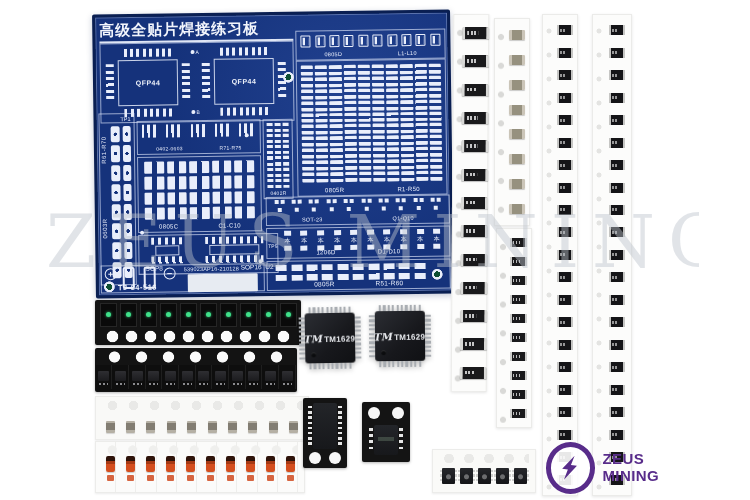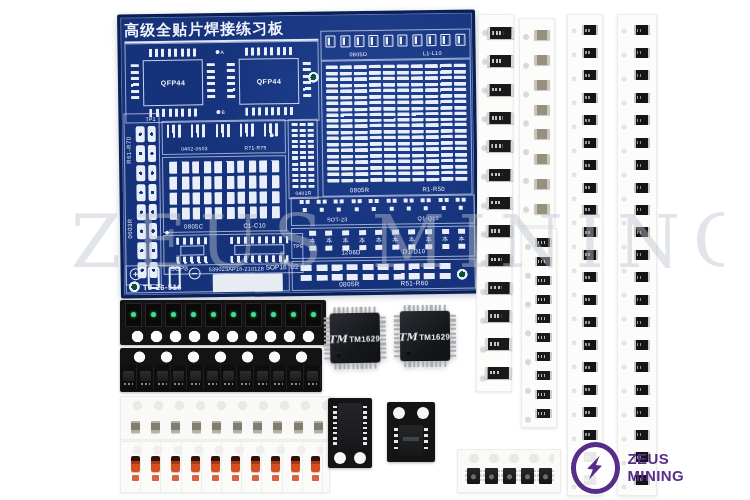--- a/index.html
+++ b/index.html
@@ -1,17 +1,17 @@
 <!DOCTYPE html>
 <html><head>
 <meta charset="utf-8">
 <style>
   html,body{margin:0;padding:0;}
   .stage{position:relative;width:699px;height:500px;background:#ffffff;overflow:hidden;
-         font-family:"Liberation Sans",sans-serif;margin-left:25px;}
+         font-family:"Liberation Sans",sans-serif;}
 
   
   .pcb{position:absolute;left:94px;top:12px;width:358px;height:284px;box-sizing:border-box;
        background:radial-gradient(circle at 72% 28%, rgba(64,104,196,.28), transparent 55%),#15327b;
        border:3px solid #0a1f52;border-radius:2px;transform:rotate(-.8deg);
        box-shadow:0 2px 6px rgba(20,40,90,.25), inset 0 0 0 1px rgba(220,232,255,.35);}
   .pcb .sec{position:absolute;border:1px solid rgba(226,234,252,.65);box-sizing:border-box;}
   .pcb-title{position:absolute;left:4px;top:2px;width:194px;height:22px;color:#f2f5fc;
        font-size:15px;font-weight:bold;letter-spacing:1px;line-height:22px;white-space:nowrap;
        overflow:hidden;border-bottom:2px solid #dfe6f5;}
@@ -586,21 +586,21 @@
       <i class="via via-r2"></i>
     </div>
 
     <div class="sec bl-corner">
       <span class="sym plus">+</span>
       <i class="cap-fp c1"></i>
       <i class="cap-fp c2"></i>
       <span class="sym minus">−</span>
       <span class="serial">539023AP16-210128</span>
       <div class="white-box"></div>
-      <span class="model">TJ-26-516</span>
+      <span class="model">TJ-84-516</span>
       <i class="via via-bl"></i>
     </div>
 
     <i class="wdot" style="left:148px;top:118px;"></i>
     <i class="wdot" style="left:42px;top:214px;"></i>
     <i class="wdot" style="left:160px;top:244px;"></i>
   </div>
 
   <div class="tape tape-a">
     <i class="holes-v"></i>

